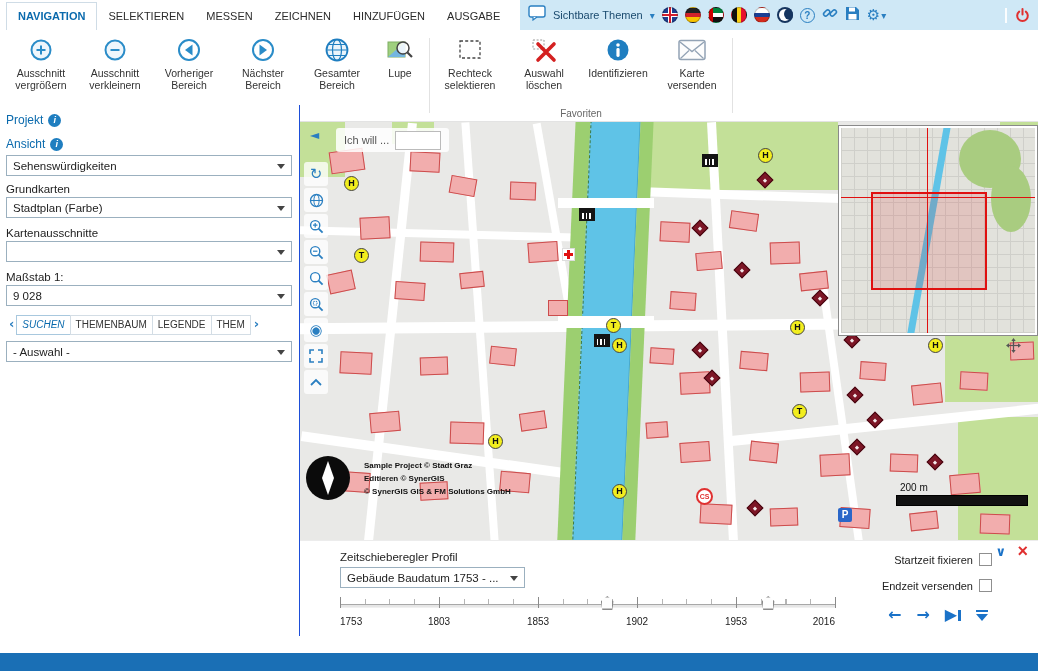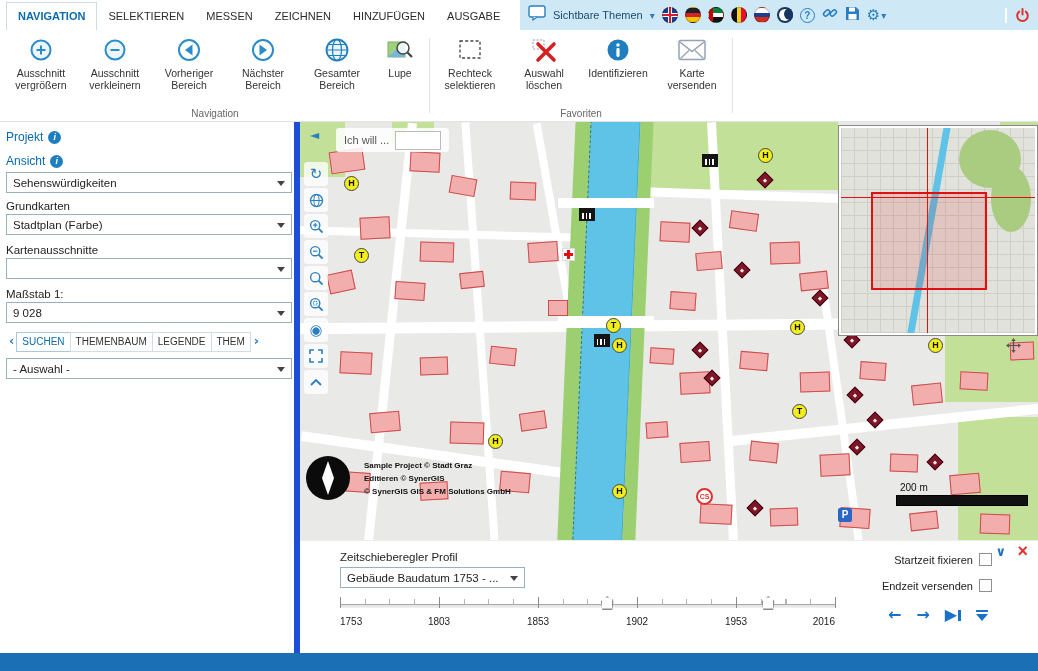--- a/index.html
+++ b/index.html
@@ -43,37 +43,37 @@
   .rgroup{position:relative;display:flex;flex-direction:column;}
   .rbuttons{display:flex;align-items:flex-start;}
   .rbtn{width:74px;display:flex;flex-direction:column;align-items:center;gap:3px;padding-top:6px;cursor:pointer;}
   .rbtn.narrow{width:52px;}
   .ricon{height:28px;display:flex;align-items:center;justify-content:center;}
   .rlabel{font-size:10.5px;line-height:1.15;color:#333;text-align:center;}
   .rgroup-label{position:absolute;bottom:2px;left:0;width:100%;text-align:center;font-size:10px;color:#666;}
   .vsep{width:1px;background:#e2e2e2;margin:8px 3px;}
 
   
-  .sidebar{position:absolute;left:0;top:122px;width:300px;height:531px;background:#fff;
-           border-right:6px solid #1d4ed8;box-sizing:border-box;padding-left:37px;}
+  .sidebar{position:absolute;left:0;top:105px;width:300px;height:531px;background:#fff;
+           border-right:1px solid #1d4ed8;box-sizing:border-box;padding-left:37px;}
   .side-label{position:absolute;left:6px;font-size:12px;display:flex;align-items:center;gap:5px;}
   .side-label.blue span.t{color:#0a6aad;}
   .side-label.dark span.t{color:#222;font-size:11.5px;}
   .info-i{width:13px;height:13px;border-radius:50%;background:#1f7ec0;color:#fff;font-size:9px;font-weight:bold;
           display:flex;align-items:center;justify-content:center;font-style:italic;}
   .select{position:absolute;left:6px;width:286px;height:21px;background:#fff;border:1px solid #9bb0bf;
           display:flex;align-items:center;padding:0 20px 0 6px;box-sizing:border-box;cursor:pointer;text-align:right;}
   .select .sel-text{font-size:11.5px;color:#222;white-space:nowrap;overflow:hidden;}
   .sel-arrow{position:absolute;right:6px;top:8px;width:0;height:0;border-left:4px solid transparent;
              border-right:4px solid transparent;border-top:5px solid #444;}
   .side-tabs{position:absolute;left:6px;width:286px;height:20px;display:flex;align-items:stretch;overflow:hidden;}
   .st-arrow{color:#2a7fc1;font-weight:bold;font-size:13px;line-height:18px;padding:0 3px;cursor:pointer;}
   .stab{padding:0 5px;line-height:17px;font-size:10px;color:#333;border:1px solid #d3dde5;margin-left:-1px;
         white-space:nowrap;cursor:pointer;}
-  .stab.active{color:#0a6aad;border-color:#a8c8de;}
+  .stab.active{color:#0a6aad;border-color:#a8c8de;font-style:italic;}
   .stab.truncated{max-width:30px;overflow:hidden;}
 
   
   .map{position:absolute;left:300px;top:122px;width:738px;height:418px;background:#e9e9e7;overflow:hidden;}
   .decor-layer,.markers-layer{position:absolute;inset:0;}
   .park{position:absolute;background:#c3e098;z-index:0;}
   .st{position:absolute;background:#fff;z-index:1;}
   .bld{position:absolute;background:#f2adad;border:1px solid #cc4c4c;box-sizing:border-box;z-index:2;}
   .bank{position:absolute;background:#9ccf70;transform:rotate(2.5deg);z-index:2;}
   .river{position:absolute;background:#5fc3e7;transform:rotate(2.5deg);z-index:2;

